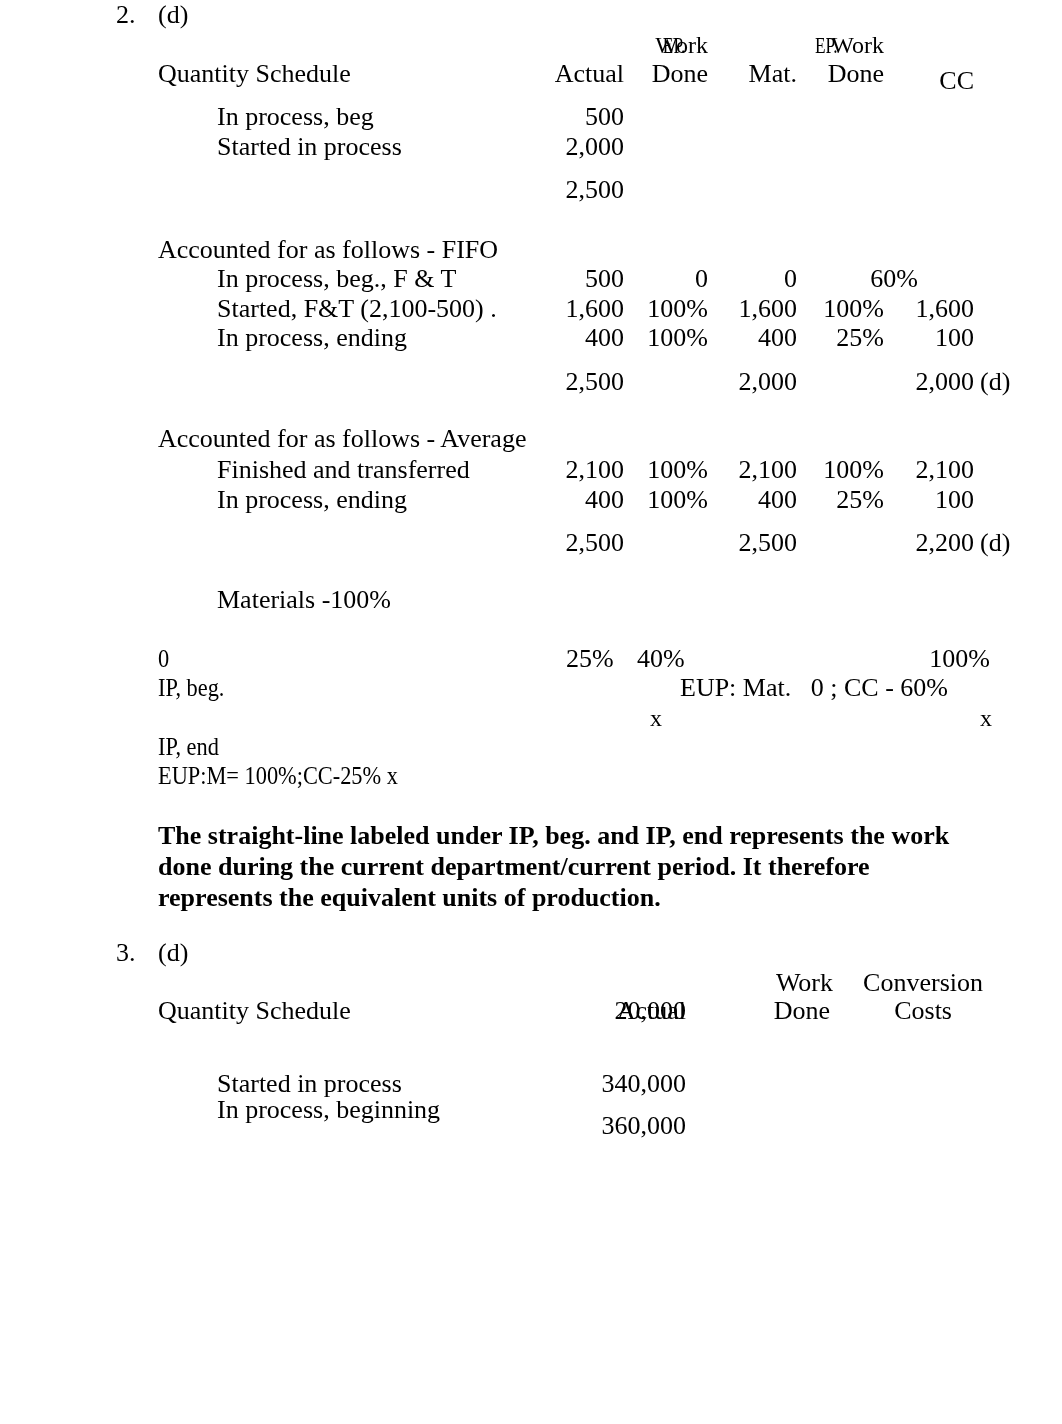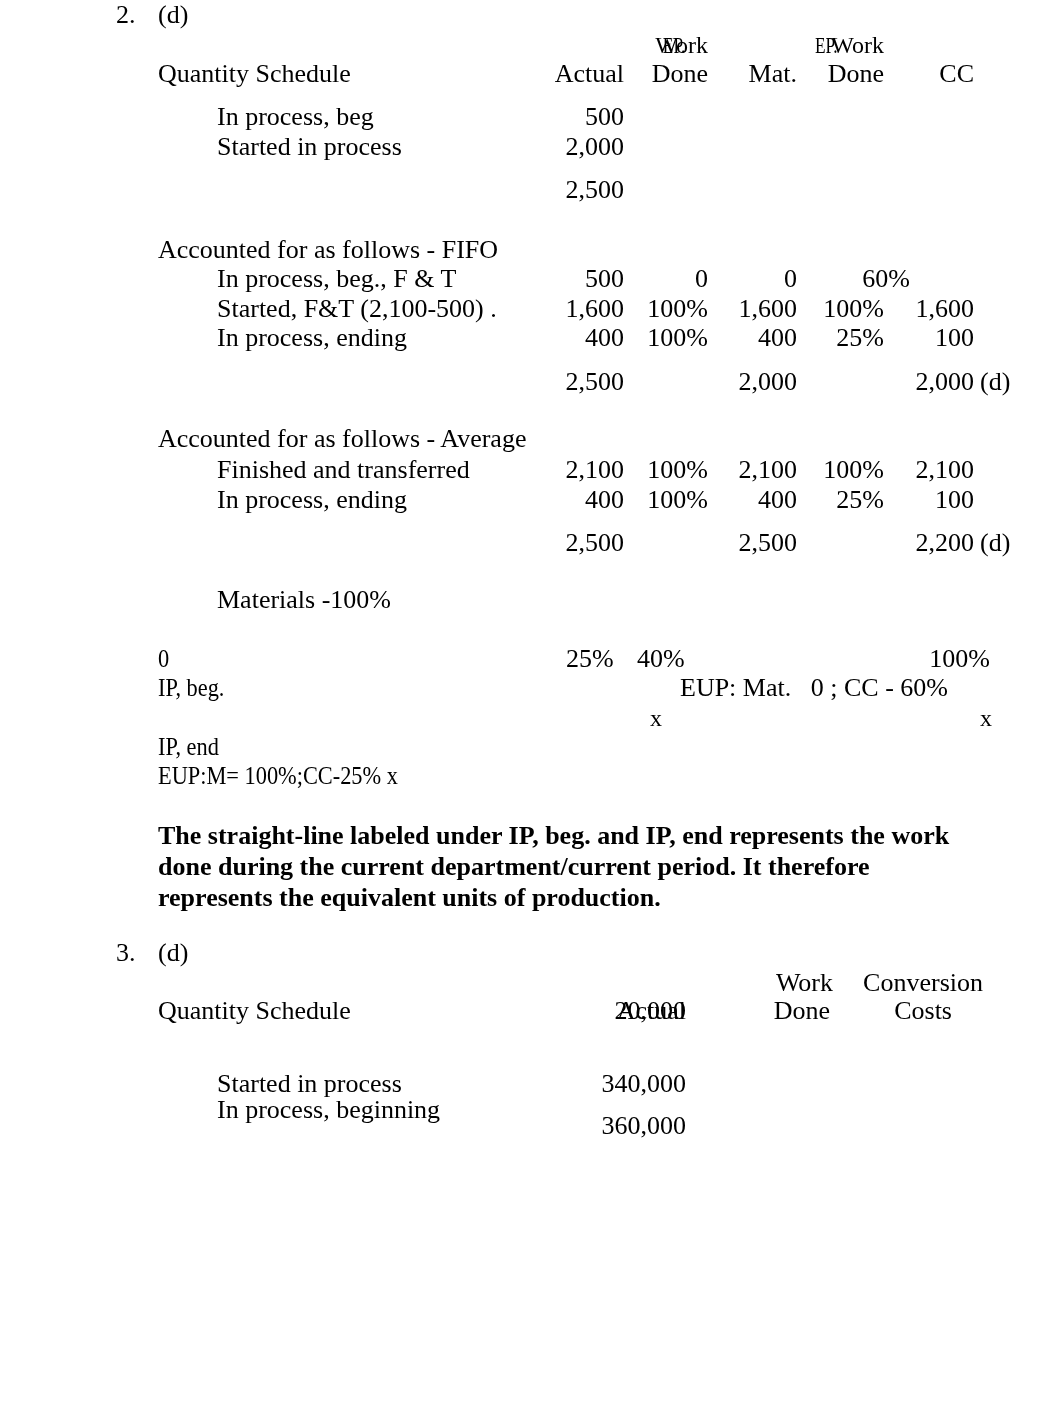--- a/index.html
+++ b/index.html
@@ -67,37 +67,37 @@
   <div class="num small-head" style="left:0px; top:30px; width:708px;">Work</div>
   <div class="num small-head ep" style="left:0px; top:30px; width:797px;">EP.</div>
   <div class="num small-head" style="left:0px; top:30px; width:884px;">Work</div>
   <div class="num small-head ep" style="left:0px; top:30px; width:974px;">EP.</div>
 
   <div class="t secthead" style="top:59px;">Quantity Schedule</div>
   <div class="num" style="left:0px; top:59px; width:624px;">Actual</div>
   <div class="num" style="left:0px; top:59px; width:708px;">Done</div>
   <div class="num" style="left:0px; top:59px; width:797px;">Mat.</div>
   <div class="num" style="left:0px; top:59px; width:884px;">Done</div>
-  <div class="num" style="left:0px; top:59px; width:974px;font-family:Liberation Serif, serif;">CC</div>
+  <div class="num" style="left:0px; top:66px; width:974px;font-family:Liberation Serif, serif;">CC</div>
 
   <div class="t rowlabel" style="top:102px;">In process, beg</div>
   <div class="num" style="left:0px; top:102px; width:624px;">500</div>
 
   <div class="t rowlabel" style="top:132px;">Started in process</div>
   <div class="num" style="left:0px; top:132px; width:624px;">2,000</div>
 
   <div class="num" style="left:0px; top:175px; width:624px;">2,500</div>
 
   <div class="t secthead" style="top:235px;">Accounted for as follows - FIFO</div>
 
   <div class="t rowlabel" style="top:264px;">In process, beg., F &amp; T</div>
   <div class="num" style="left:0px; top:264px; width:624px;">500</div>
   <div class="num" style="left:0px; top:264px; width:708px;">0</div>
   <div class="num" style="left:0px; top:264px; width:797px;">0</div>
-  <div class="num" style="left:0px; top:264px; width:884px;padding-left:26px;">60%</div>
+  <div class="num" style="left:8px; top:264px; width:884px;padding-left:26px;">60%</div>
 
   <div class="t rowlabel" style="top:294px;">Started, F&amp;T (2,100-500) .</div>
   <div class="num" style="left:0px; top:294px; width:624px;">1,600</div>
   <div class="num" style="left:0px; top:294px; width:708px;">100%</div>
   <div class="num" style="left:0px; top:294px; width:797px;">1,600</div>
   <div class="num" style="left:0px; top:294px; width:884px;">100%</div>
   <div class="num" style="left:0px; top:294px; width:974px;">1,600</div>
 
   <div class="t rowlabel" style="top:323px;">In process, ending</div>
   <div class="num" style="left:0px; top:323px; width:624px;">400</div>

